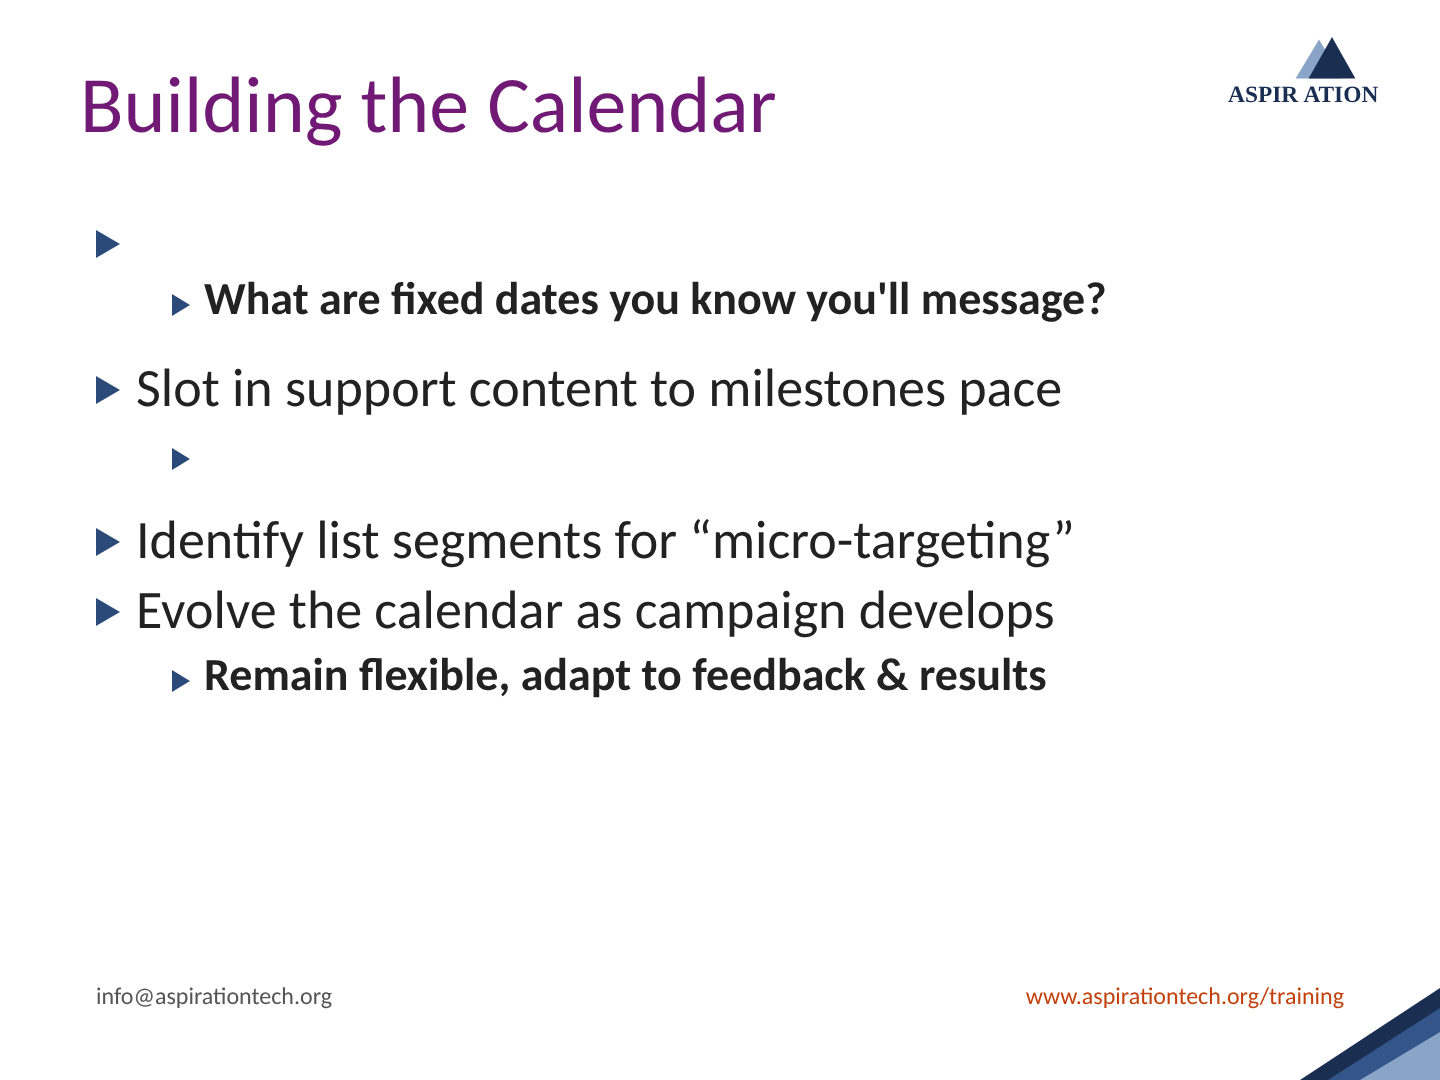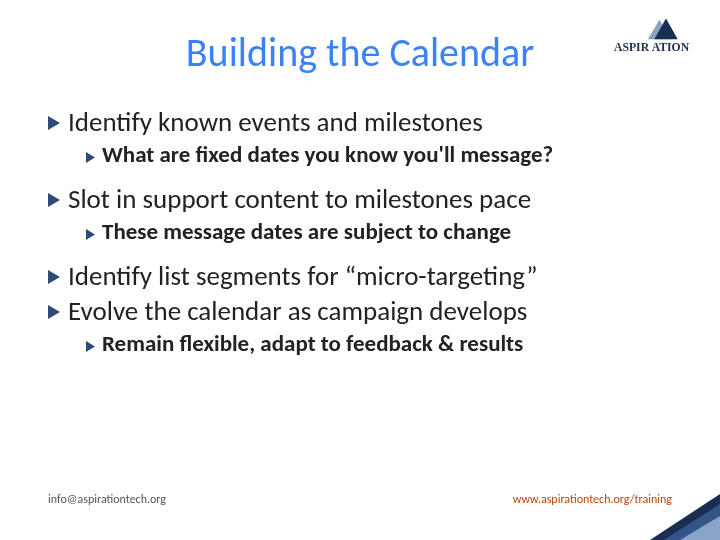--- a/index.html
+++ b/index.html
@@ -13,22 +13,22 @@
   }
   .slide {
     width: 100%;
     height: 100%;
     position: relative;
     padding: 20px 40px 0 40px;
   }
   .title {
     font-size: 40px;
     font-weight: 400;
-    color: #3b82f6;
-    text-align: center;
+    color: #701a75;
+    text-align: left;
     margin-bottom: 28px;
     margin-top: 8px;
   }
   .logo {
     position: absolute;
     top: 16px;
     right: 28px;
     width: 78px;
     height: 44px;
   }
@@ -105,21 +105,20 @@
   <h1 class="title">Building the Calendar</h1>
 
   <div class="content">
 
     <div class="lvl1">
       <span class="bullet">
         <svg width="14" height="14">
             <polygon points="0,0 12,7 0,14" fill="#2b4a7a"></polygon>
           </svg>
       </span>
-      <span class="lvl1-text">Identify known events and milestones</span>
     </div>
     <div class="lvl2">
       <span class="bullet">
         <svg width="11" height="11">
             <polygon points="0,0 9,5.5 0,11" fill="#2b4a7a"></polygon>
           </svg>
       </span>
       <span class="lvl2-text">What are fixed dates you know you'll message?</span>
     </div>
 
@@ -130,21 +129,20 @@
           </svg>
       </span>
       <span class="lvl1-text">Slot in support content to milestones pace</span>
     </div>
     <div class="lvl2">
       <span class="bullet">
         <svg width="11" height="11">
             <polygon points="0,0 9,5.5 0,11" fill="#2b4a7a"></polygon>
           </svg>
       </span>
-      <span class="lvl2-text">These message dates are subject to change</span>
     </div>
 
     <div class="lvl1">
       <span class="bullet">
         <svg width="14" height="14">
             <polygon points="0,0 12,7 0,14" fill="#2b4a7a"></polygon>
           </svg>
       </span>
       <span class="lvl1-text">Identify list segments for “micro-targeting”</span>
     </div>

